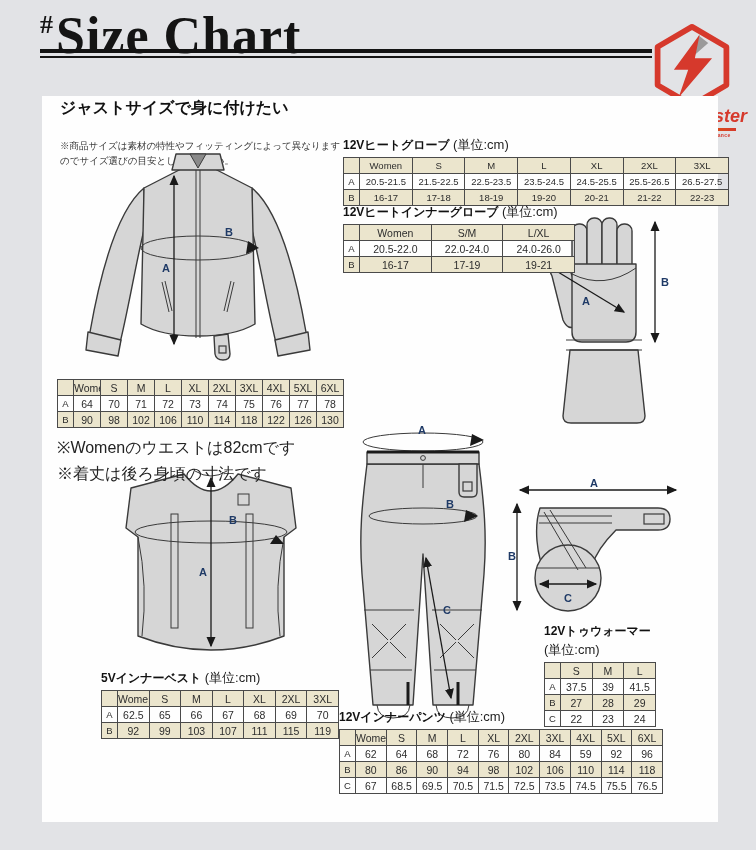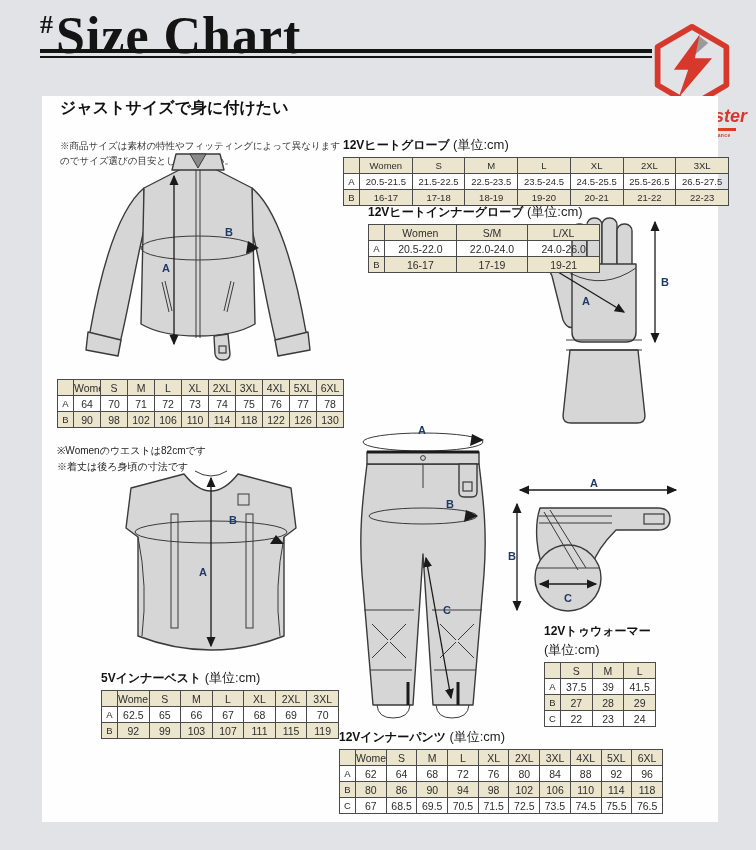--- a/index.html
+++ b/index.html
@@ -32,21 +32,21 @@
   .tunit { font-size:13px; font-weight:normal; color:#222; }
   .unit-block .tunit { display:block; margin-top:1px; }
   table.sz { border-collapse:collapse; table-layout:fixed; width:100%; }
   .sz th, .sz td { border:1px solid #4a4a4a; text-align:center; font-weight:normal;
                    color:#2d2d2d; padding:1px 0; font-size:10.5px; height:16px; overflow:hidden; white-space:nowrap; }
   .sz thead th { background:#ebe5cd; }
   .sz col.rl { width:16px; }
   .sz tbody th { font-size:9.5px; }
   .sz tr.alt td, .sz tr.alt th { background:#ebe5cd; }
   .sz-small th, .sz-small td { font-size:9.5px; }
-  .tnotes { font-size:10px; margin-top:15px; line-height:1.6; color:#222; }
+  .tnotes { font-size:16px; margin-top:7px; line-height:1.6; color:#222; }
 
   
   .fig { position:absolute; }
   .fig .garment { fill:#d6d6d6; stroke:#3a3a3a; stroke-width:1.4; stroke-linejoin:round; }
   .fig .detail { fill:none; stroke:#3a3a3a; stroke-width:1; }
   .fig .arrow { fill:none; stroke:#1a1a1a; stroke-width:1.3; }
   .fig .dim { font-family:"Liberation Sans",sans-serif; font-size:11px; font-weight:bold; fill:#1f3a66; }
 </style>
 </head>
 <body>
@@ -231,21 +231,21 @@
               <td>18-19</td>
               <td>19-20</td>
               <td>20-21</td>
               <td>21-22</td>
               <td>22-23</td>
             </tr>
           </tbody>
         </table>
     </div>
 
-    <div class="tsec" style="left:301px; top:107px; width:232px;margin-left:25px;">
+    <div class="tsec" style="left:301px; top:107px; width:232px;">
       <div class="ttitle"><span>12Vヒートインナーグローブ</span> <span class="tunit">(単位:cm)</span></div>
       <table class="sz">
           <colgroup>
             <col class="rl">
             <col>
             <col>
             <col>
           </colgroup>
           <thead>
             <tr>
@@ -420,21 +420,21 @@
             <tr>
               <th>C</th>
               <td>22</td>
               <td>23</td>
               <td>24</td>
             </tr>
           </tbody>
         </table>
     </div>
 
-    <div class="tsec" style="left:297px; top:632px; width:324px;">
+    <div class="tsec" style="left:297px; top:612px; width:324px;">
       <div class="ttitle"><span>12Vインナーパンツ</span> <span class="tunit">(単位:cm)</span></div>
       <table class="sz">
           <colgroup>
             <col class="rl">
             <col>
             <col>
             <col>
             <col>
             <col>
             <col>
@@ -461,21 +461,21 @@
           <tbody>
             <tr>
               <th>A</th>
               <td>62</td>
               <td>64</td>
               <td>68</td>
               <td>72</td>
               <td>76</td>
               <td>80</td>
               <td>84</td>
-              <td>88</td>
+              <td>59</td>
               <td>92</td>
               <td>96</td>
             </tr>
             <tr class="alt">
               <th>B</th>
               <td>80</td>
               <td>86</td>
               <td>90</td>
               <td>94</td>
               <td>98</td>

